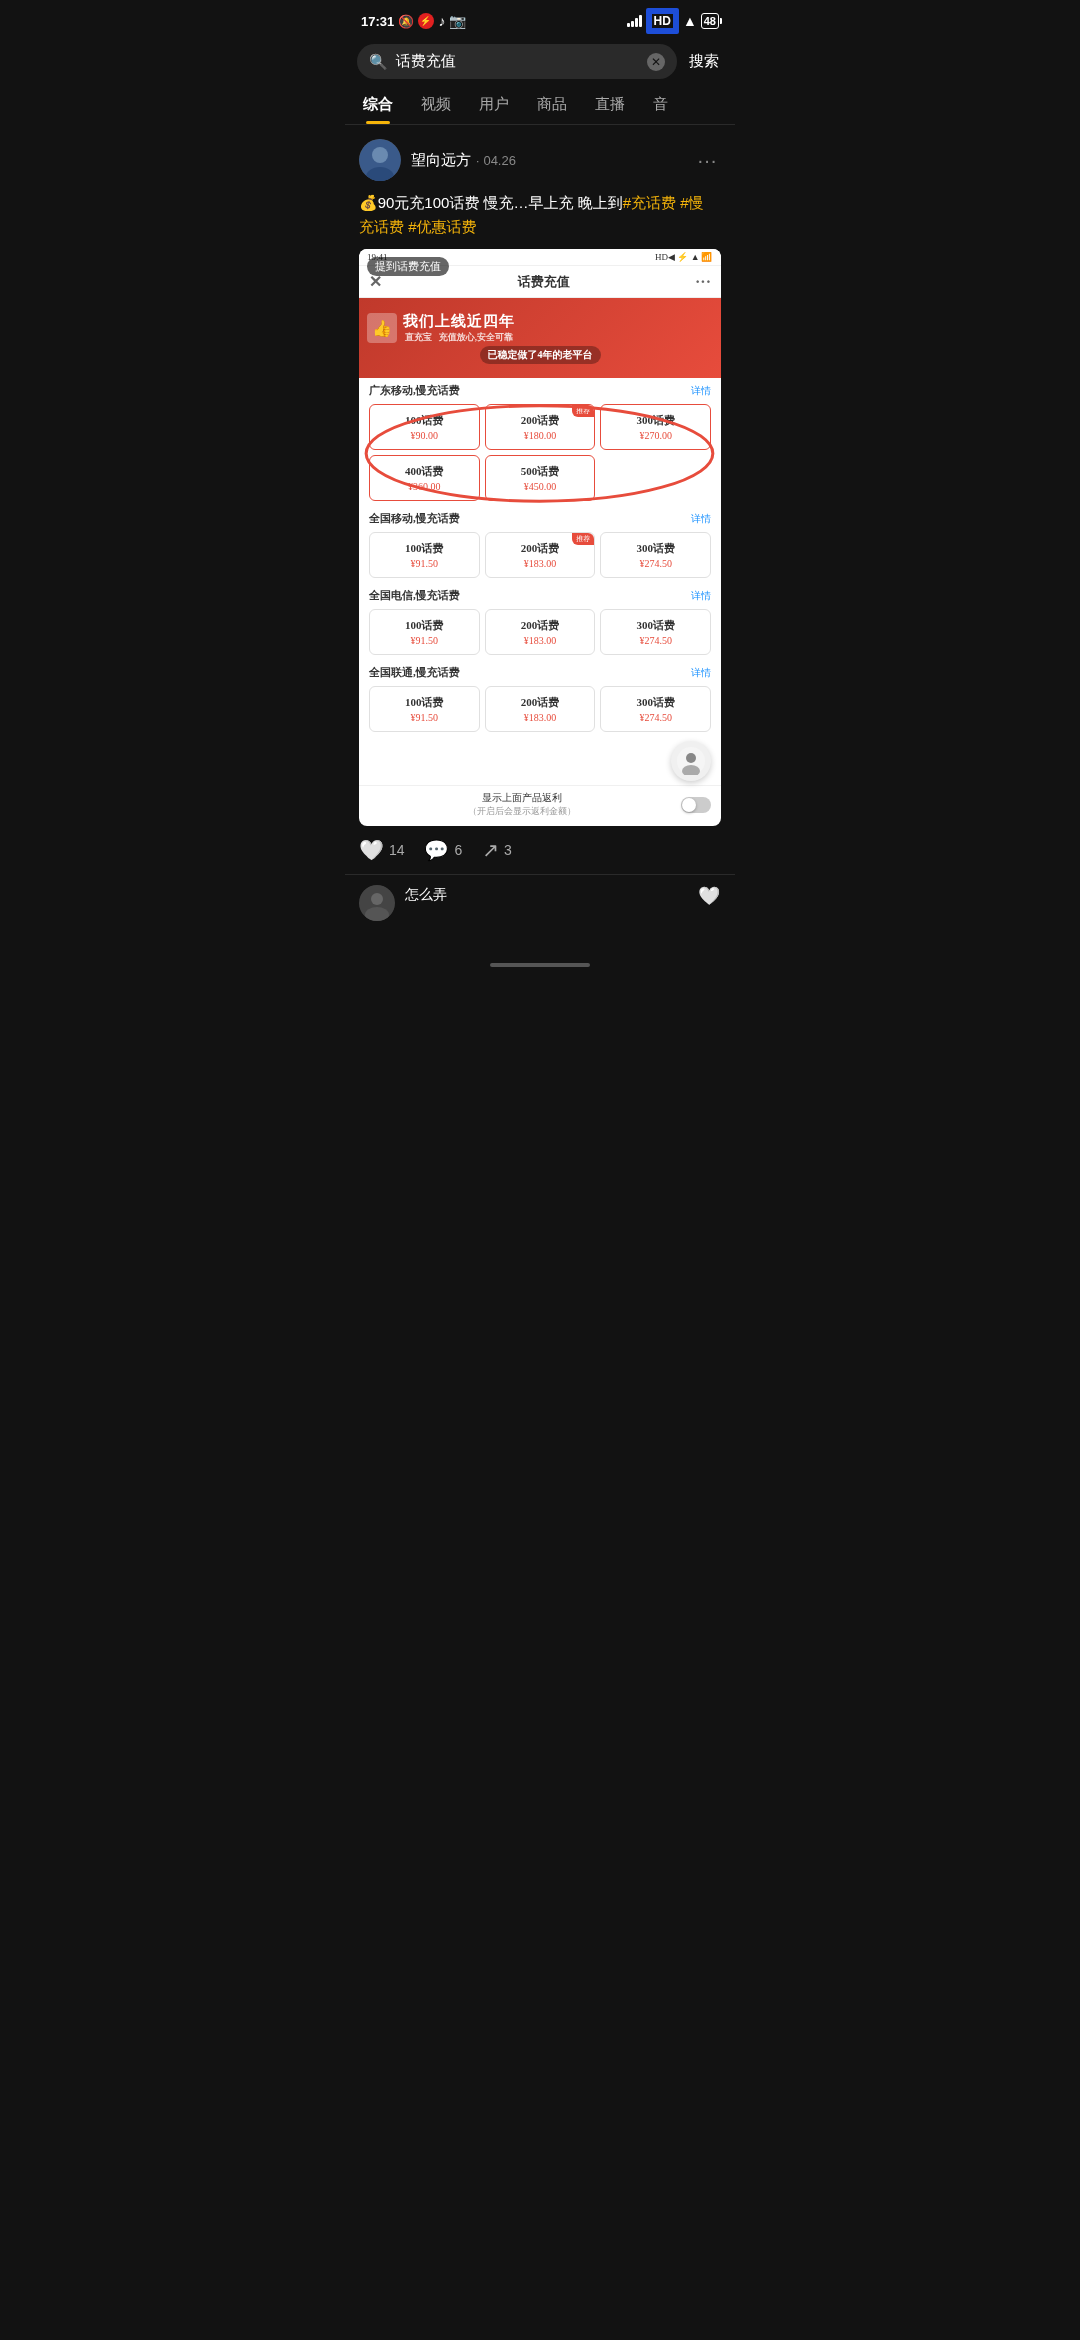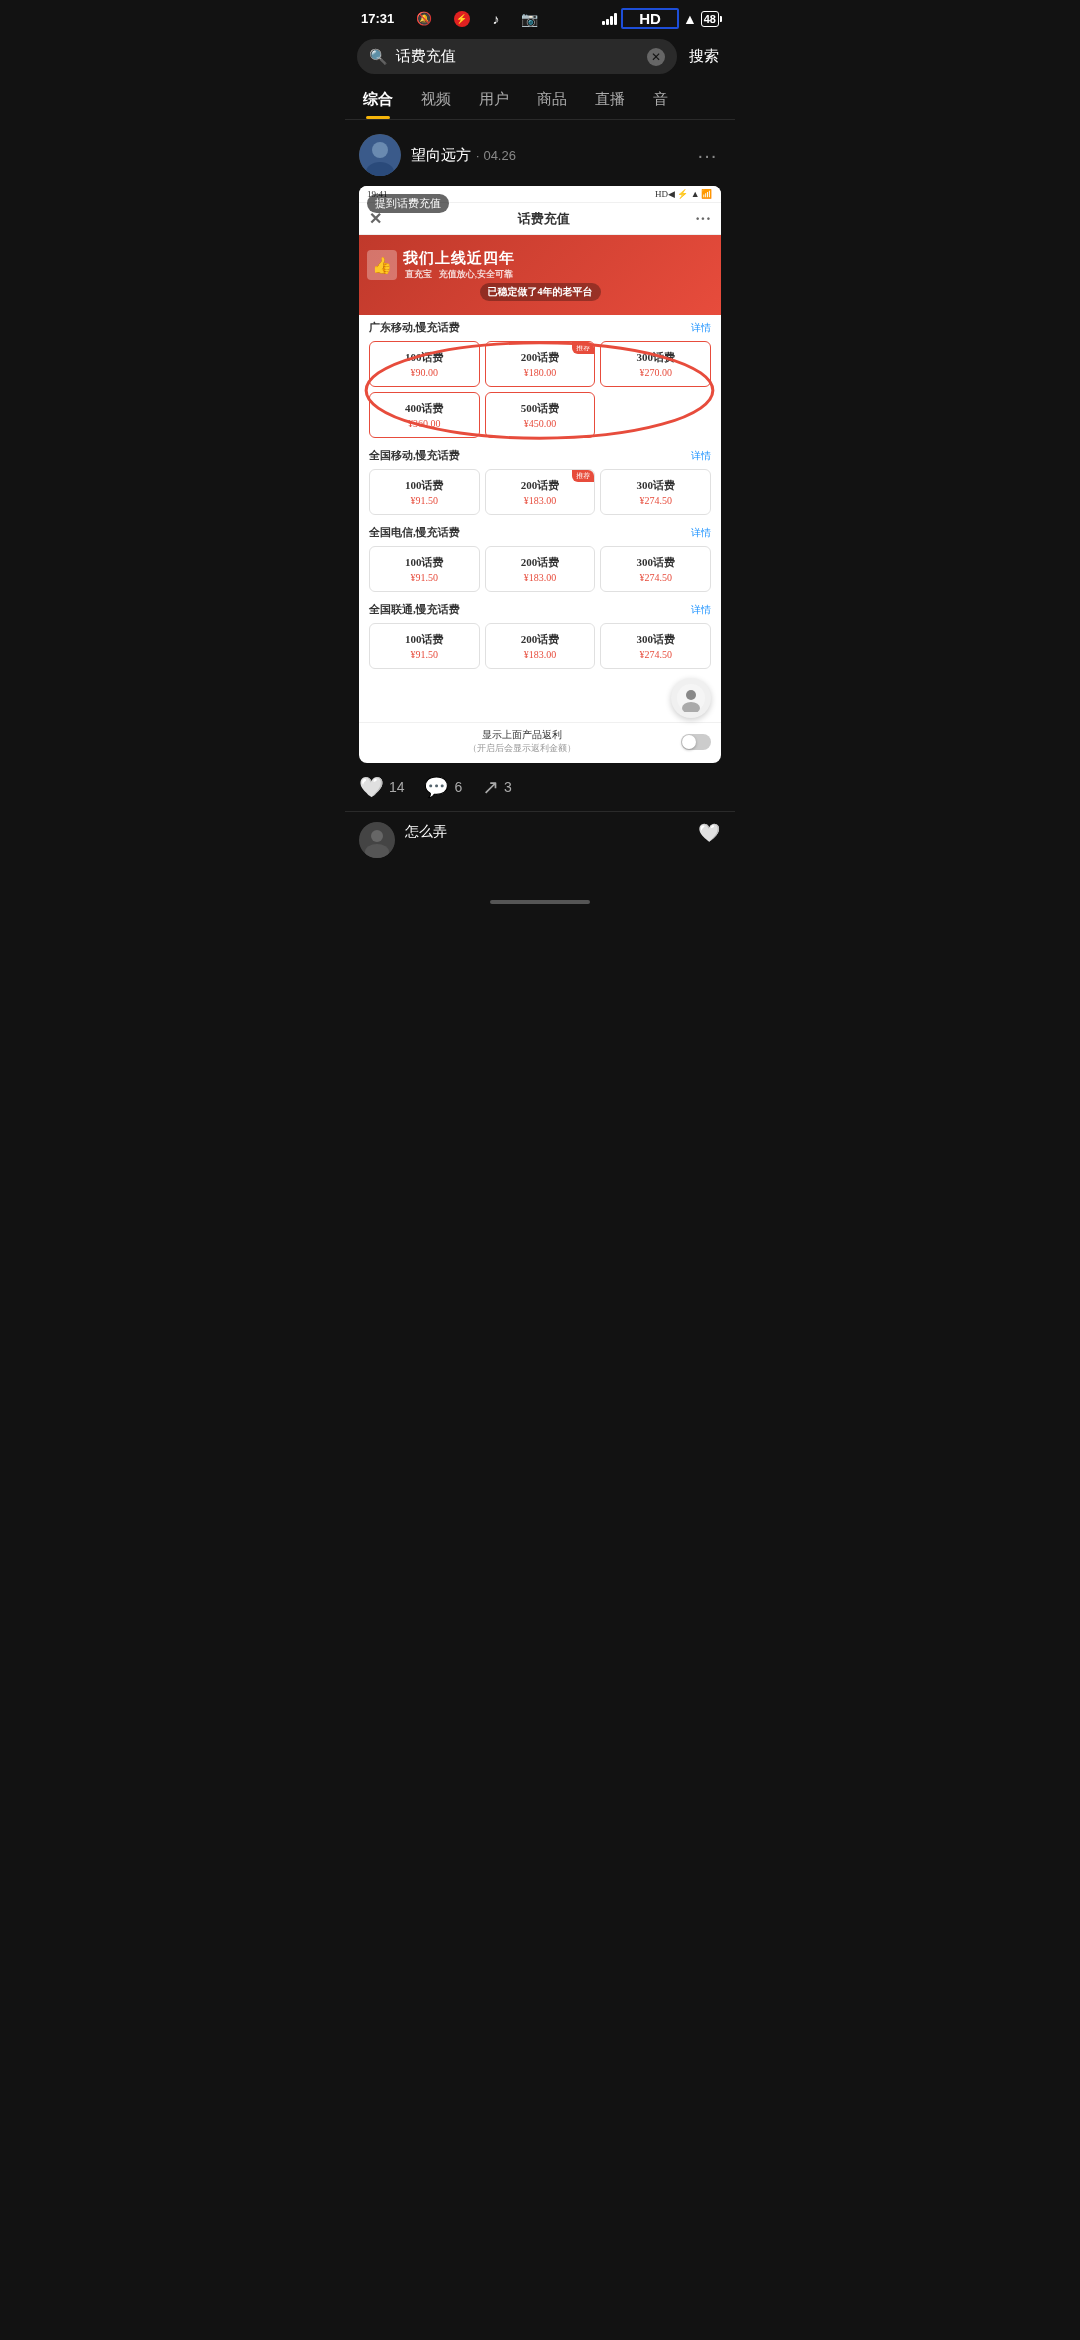--- a/index.html
+++ b/index.html
@@ -16,21 +16,21 @@
 
     
     .status-bar {
       display: flex;
       justify-content: space-between;
       align-items: center;
       padding: 8px 16px 4px;
       font-size: 13px;
       font-weight: 600;
     }
-    .status-left { display: flex; align-items: center; gap: 22px; }
+    .status-left { display: flex; align-items: center; gap: 4px; }
     .status-right { display: flex; align-items: center; gap: 4px; }
     .signal-bars { display: flex; align-items: flex-end; gap: 1px; }
     .signal-bars span {
       background: #fff;
       width: 3px;
       border-radius: 1px;
     }
     .wifi-icon { font-size: 14px; }
     .battery-box {
       border: 1.5px solid #fff;
@@ -362,21 +362,21 @@
     <span style="font-size:14px;">♪</span>
     <span style="font-size:14px;">📷</span>
   </div>
   <div class="status-right">
     <div class="signal-bars">
       <span style="height:4px;"></span>
       <span style="height:6px;"></span>
       <span style="height:9px;"></span>
       <span style="height:12px;"></span>
     </div>
-    <span style="font-size:15px;border:2px solid #1d4ed8;padding:0 16px;border-radius:2px;">HD</span>
+    <span style="font-size:12px;border:6px solid #1d4ed8;padding:0 2px;border-radius:2px;">HD</span>
     <span class="wifi-icon">▲</span>
     <div class="battery-box">
       <span>48</span>
     </div>
   </div>
 </div>
 
 <div class="search-bar-container">
   <div class="search-input-wrapper">
     <span style="color:#aaa;font-size:15px;">🔍</span>
@@ -408,20 +408,25 @@
       </div>
     </div>
     <div class="post-meta">
       <span style="font-size:15px;font-weight:400;">望向远方</span>
       <span style="color:#888;font-size:13px;"> · </span>
       <span style="color:#888;font-size:13px;">04.26</span>
     </div>
     <div class="more-btn">···</div>
   </div>
 
+  <div class="post-text">
+    <span>💰90元充100话费 慢充…早上充 晚上到</span><span class="hashtag">#充话费 #慢</span>
+    <br>
+    <span class="hashtag">充话费 </span><span style="color:#f6b50a;">#优惠话费</span>
+  </div>
 
   <div class="video-container screenshot-wrapper">
 
     <div class="topbar-label">
       <span>提到话费充值</span>
     </div>
 
     <div class="screenshot-inner">
 
       <div style="background:#fff;padding:3px 8px;display:flex;justify-content:space-between;font-size:9px;color:#333;border-bottom:1px solid #f0f0f0;">

